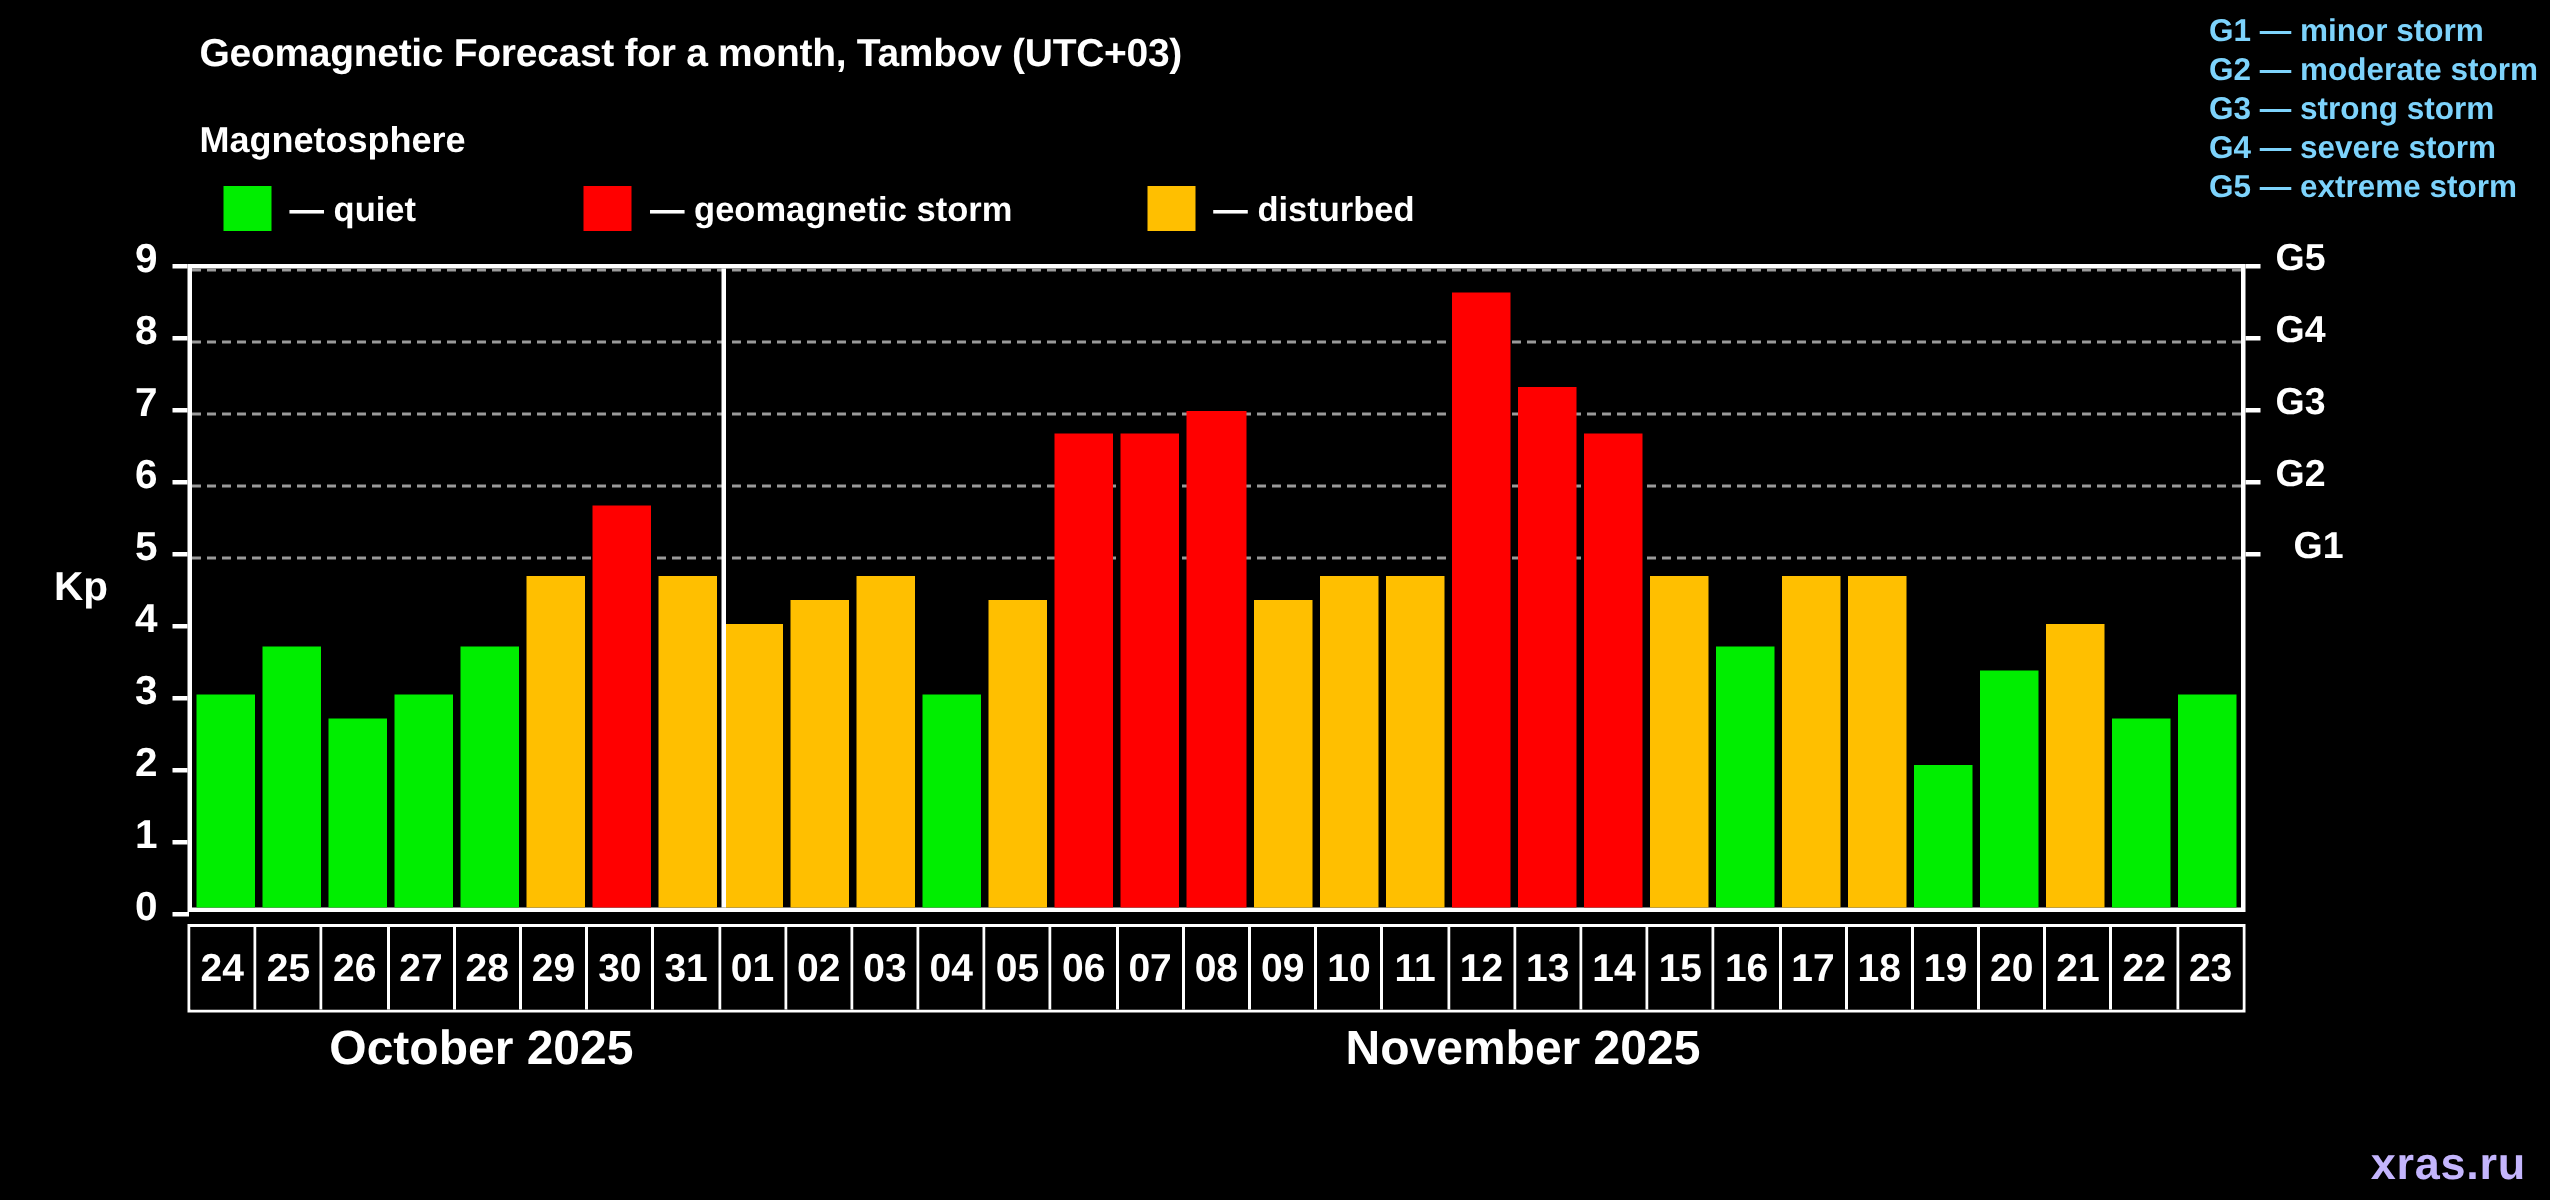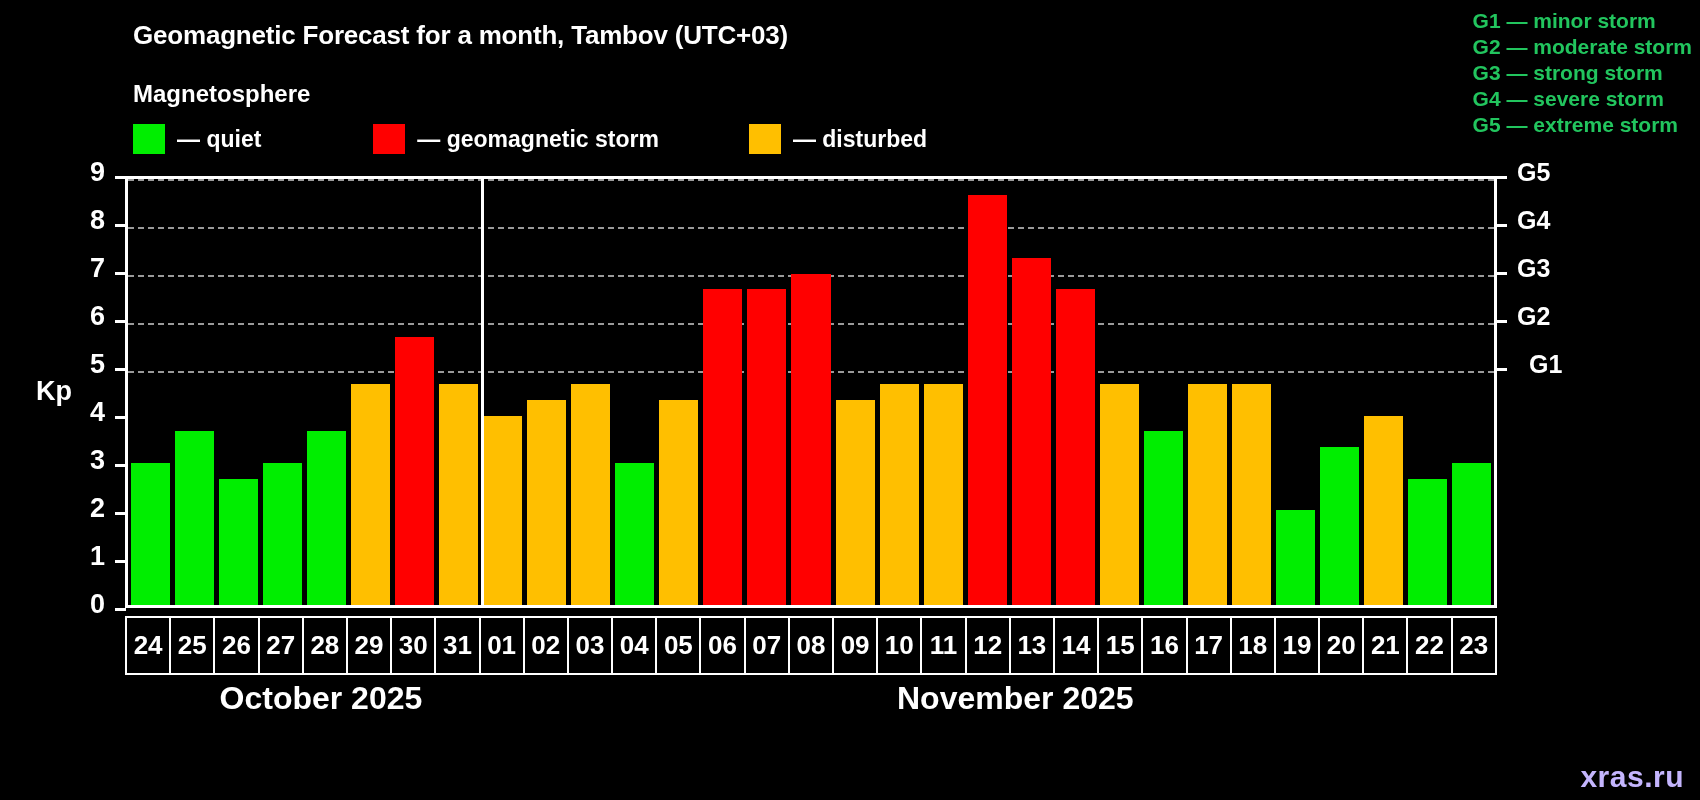--- a/index.html
+++ b/index.html
@@ -9,21 +9,21 @@
   
   .title{position:absolute;left:133px;top:20px;font-size:26px;font-weight:bold;color:#fff;letter-spacing:-0.2px;white-space:nowrap;}
   .subtitle{position:absolute;left:133px;top:80px;font-size:24px;font-weight:bold;color:#fff;white-space:nowrap;}
 
   .legend{position:absolute;left:133px;top:123px;height:32px;display:flex;align-items:center;}
   .lg-item{display:flex;align-items:center;height:32px;}
   .lg-swatch{width:32px;height:30px;display:block;}
   .lg-text{font-size:23px;font-weight:bold;color:#fff;margin-left:12px;white-space:nowrap;}
 
   .gkey{position:absolute;right:8px;top:8px;text-align:left;}
-  .gkey-row{font-size:21px;font-weight:bold;color:#22c55e;line-height:26px;white-space:nowrap;}
+  .gkey-row{font-size:21px;font-weight:bold;color:#7dd3fc;line-height:26px;white-space:nowrap;}
 
   
   #plot{position:absolute;left:125px;top:176px;width:1372px;height:432px;
         border:3px solid #ffffff;box-sizing:border-box;background:#000;}
   .grid{position:absolute;left:0;right:0;height:0;border-top:2px dashed #9a9a9a;}
 
   #bars{position:absolute;left:0;top:0;right:0;bottom:0;display:flex;align-items:flex-end;}
   .bar-cell{flex:1 1 0;height:100%;display:flex;align-items:flex-end;justify-content:center;box-sizing:border-box;}
   .bar{width:calc(100% - 5px);}
 
@@ -49,21 +49,21 @@
 </style>
 </head>
 <body>
 
 <div id="root">
 
   <div class="title">Geomagnetic Forecast for a month, Tambov (UTC+03)</div>
   <div class="subtitle">Magnetosphere</div>
 
   <div class="legend" id="legend">
-      <div class="lg-item" style="margin-left: 0px;">
+      <div class="lg-item" style="margin-left: 16px;">
         <span class="lg-swatch" style="background: rgb(0, 238, 0);"></span>
         <span class="lg-text">— quiet</span>
       </div>
       <div class="lg-item" style="margin-left: 112px;">
         <span class="lg-swatch" style="background: rgb(255, 0, 0);"></span>
         <span class="lg-text">— geomagnetic storm</span>
       </div>
       <div class="lg-item" style="margin-left: 90px;">
         <span class="lg-swatch" style="background: rgb(255, 191, 0);"></span>
         <span class="lg-text">— disturbed</span>

